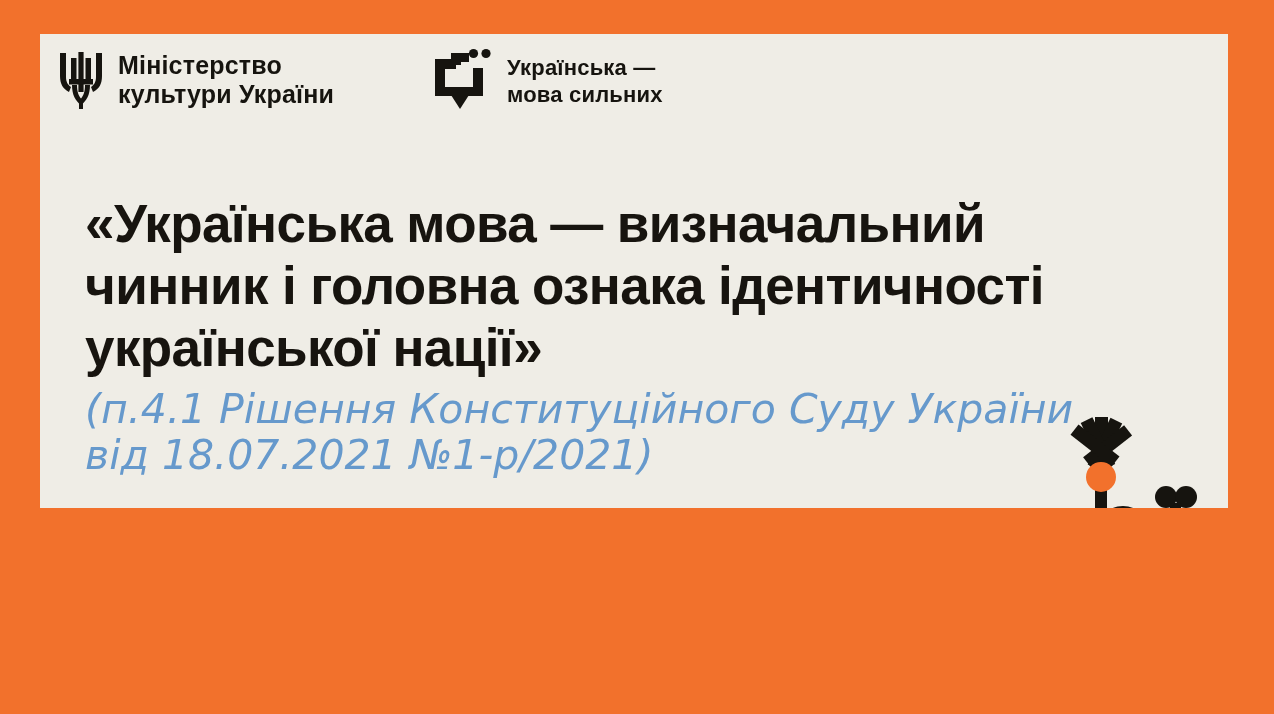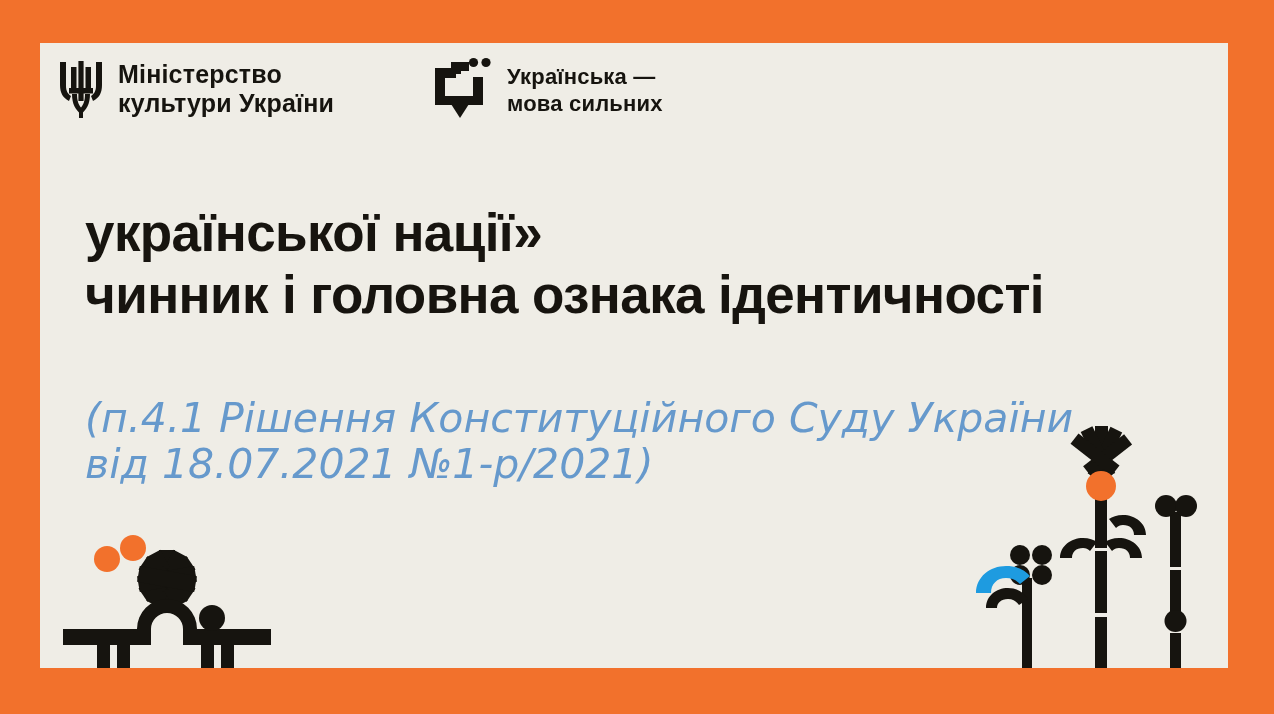--- a/index.html
+++ b/index.html
@@ -19,23 +19,23 @@
     position: relative;
     width: 1274px;
     height: 714px;
     background: #F2712C;
     box-sizing: border-box;
   }
 
   .panel {
     position: absolute;
     left: 40px;
-    top: 43px;
+    top: 34px;
     width: 1188px;
-    height: 625px;
+    height: 474px;
     background: #EFEDE6;
     overflow: hidden;
   }
 
   
   .logo-row {
     position: absolute;
     left: 0;
     top: 0;
     width: 100%;
@@ -192,22 +192,23 @@
               <circle cx="51" cy="5.5" r="4.6"></circle>
             </g>
           </svg>
         </span>
         <span class="strong-text">Українська  —
 мова сильних</span>
       </div>
     </div>
 
     <h1 class="headline">
+      <span>«Українська мова — визначальний</span>
+      <span>чинник і головна ознака ідентичності</span>
       <span>української нації»</span>
-      <span>чинник і головна ознака ідентичності</span>
     </h1>
 
     <p class="subtitle">
       <span>(п.4.1 Рішення Конституційного Суду України</span>
       <span>від 18.07.2021 №1-р/2021)</span>
     </p>
 
     <div class="deco-sun">
       <svg viewBox="0 0 220 135" width="220" height="135" aria-hidden="true">
         <g fill="#16140F">

